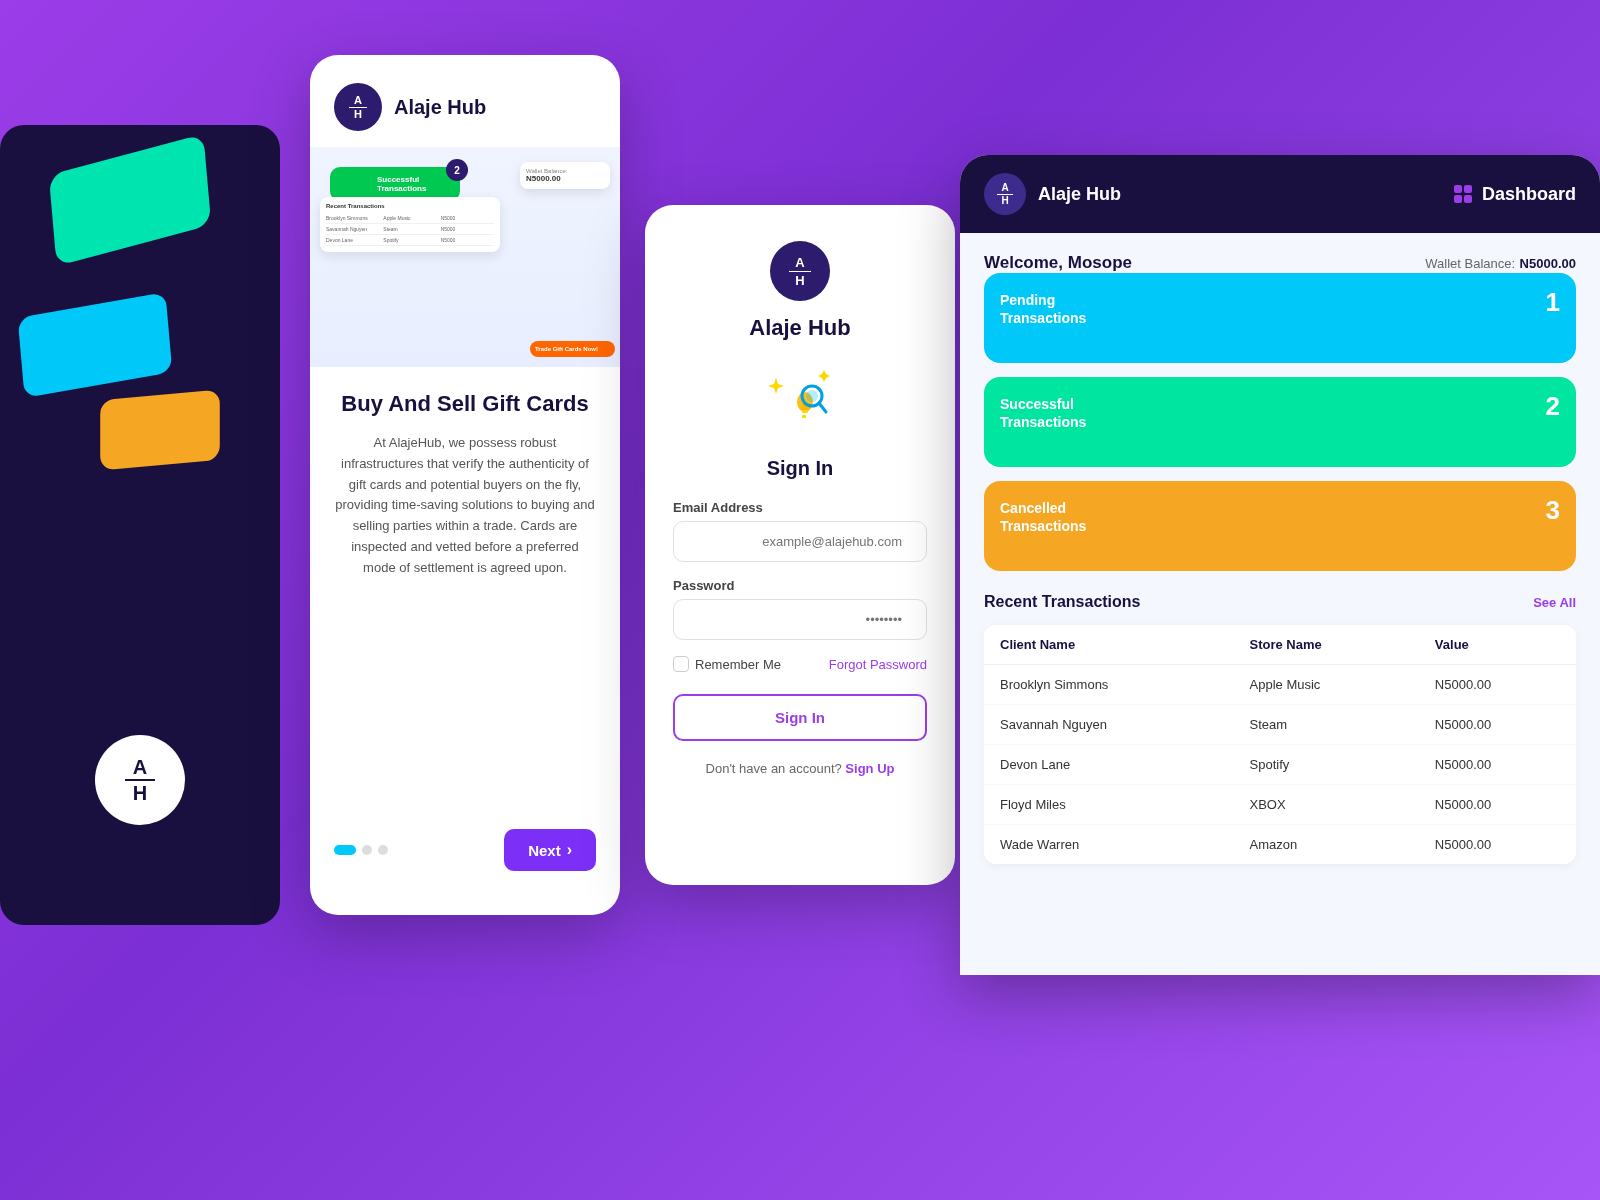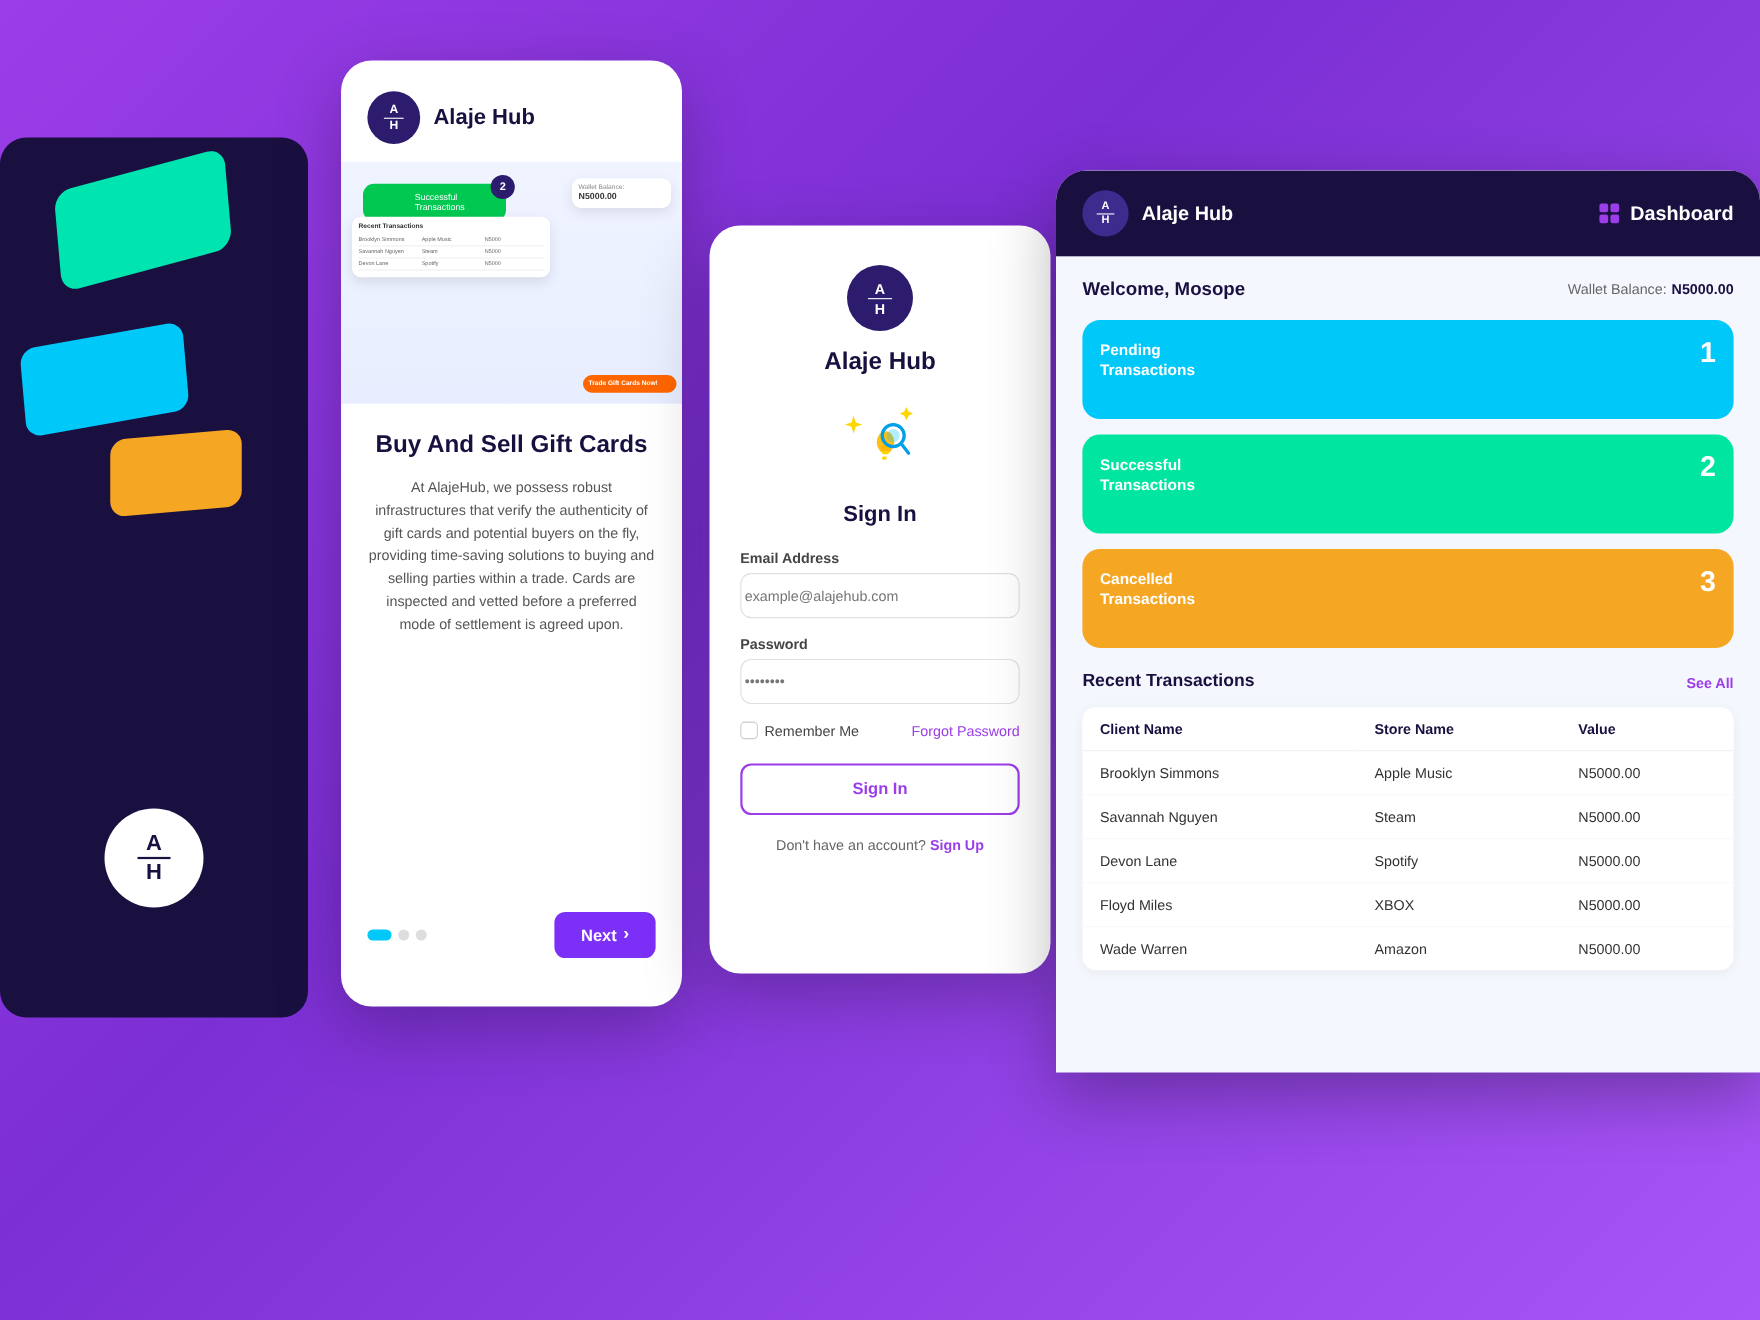--- a/index.html
+++ b/index.html
@@ -131,21 +131,21 @@
     .preview-card-green {
       position: absolute;
       top: 20px; left: 20px;
       width: 130px;
       background: #00c851;
       border-radius: 10px;
       padding: 8px 10px;
     }
     .pcg-title {
       font-size: 8px;
-      font-weight: 400;
+      font-weight: 700;
       color: white;
       padding-left: 37px;
     }
     .pcg-badge {
       position: absolute;
       top: -8px; right: -8px;
       width: 22px; height: 22px;
       background: #2d1b6e;
       border-radius: 50%;
       display: flex;
@@ -324,25 +324,26 @@
       font-size: 13px;
       font-weight: 600;
       color: #444;
       align-self: flex-start;
       margin-bottom: 6px;
     }
     .field-input {
       width: 100%;
       border: 1.5px solid #e0e0e0;
       border-radius: 10px;
-      padding: 12px 3px;
+      padding: 12px 24px;
       font-size: 13px;
       color: #999;
       margin-bottom: 16px;
       outline: none;
+      text-align: right;
     }
     .signin-options {
       display: flex;
       justify-content: space-between;
       align-items: center;
       width: 100%;
       margin-bottom: 22px;
     }
     .remember-me {
       display: flex;
@@ -452,21 +453,20 @@
     }
     .dashboard-body {
       padding: 20px 24px;
       overflow-y: auto;
       height: calc(100% - 70px);
     }
     .welcome-row {
       display: flex;
       justify-content: space-between;
       align-items: center;
-      margin-bottom: 18px;
     }
     .welcome-text {
       font-size: 17px;
       font-weight: 600;
       color: #1a1040;
     }
     .wallet-balance {
       font-size: 13px;
       color: #666;
     }

